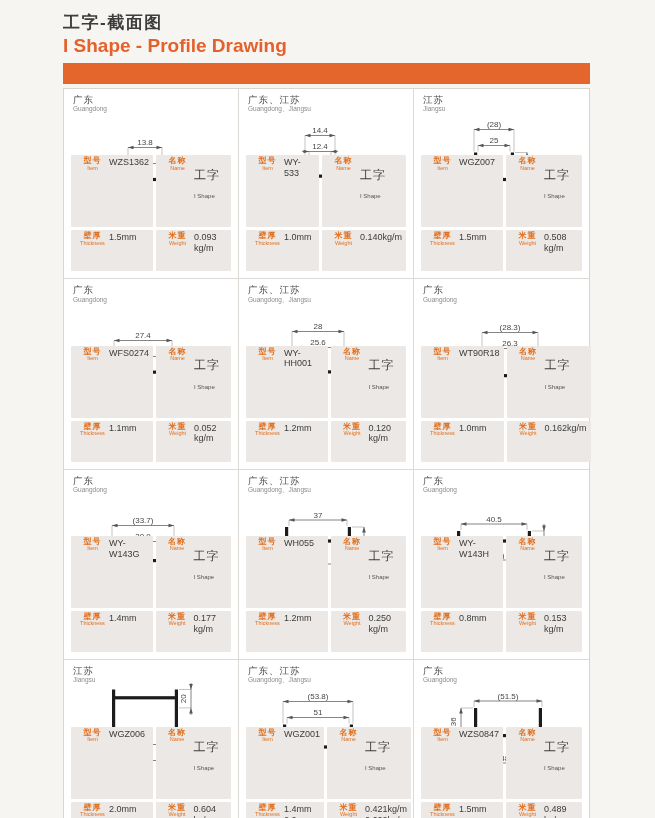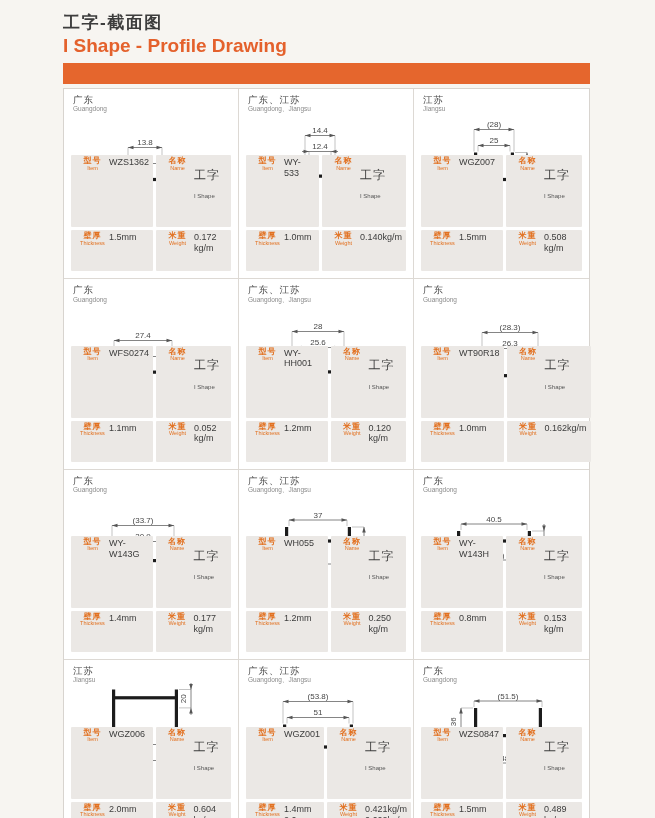--- a/index.html
+++ b/index.html
@@ -120,21 +120,21 @@
           <span class="zh">壁厚</span>
           <span class="en">Thickness</span>
         </span>
         <span class="val">1.5mm</span>
       </div>
       <div class="spec-box">
         <span class="lbl">
           <span class="zh">米重</span>
           <span class="en">Weight</span>
         </span>
-        <span class="val">0.172 kg/m</span>
+        <span class="val">0.093 kg/m</span>
       </div>
     </div>
   </div>
 
   <div class="cell">
     <div class="region">
       <div class="region-zh">广东、江苏</div>
       <div class="region-en">Guangdong、Jiangsu</div>
     </div>
     <svg class="drawing" width="174" height="96" viewBox="0 0 174 96">

